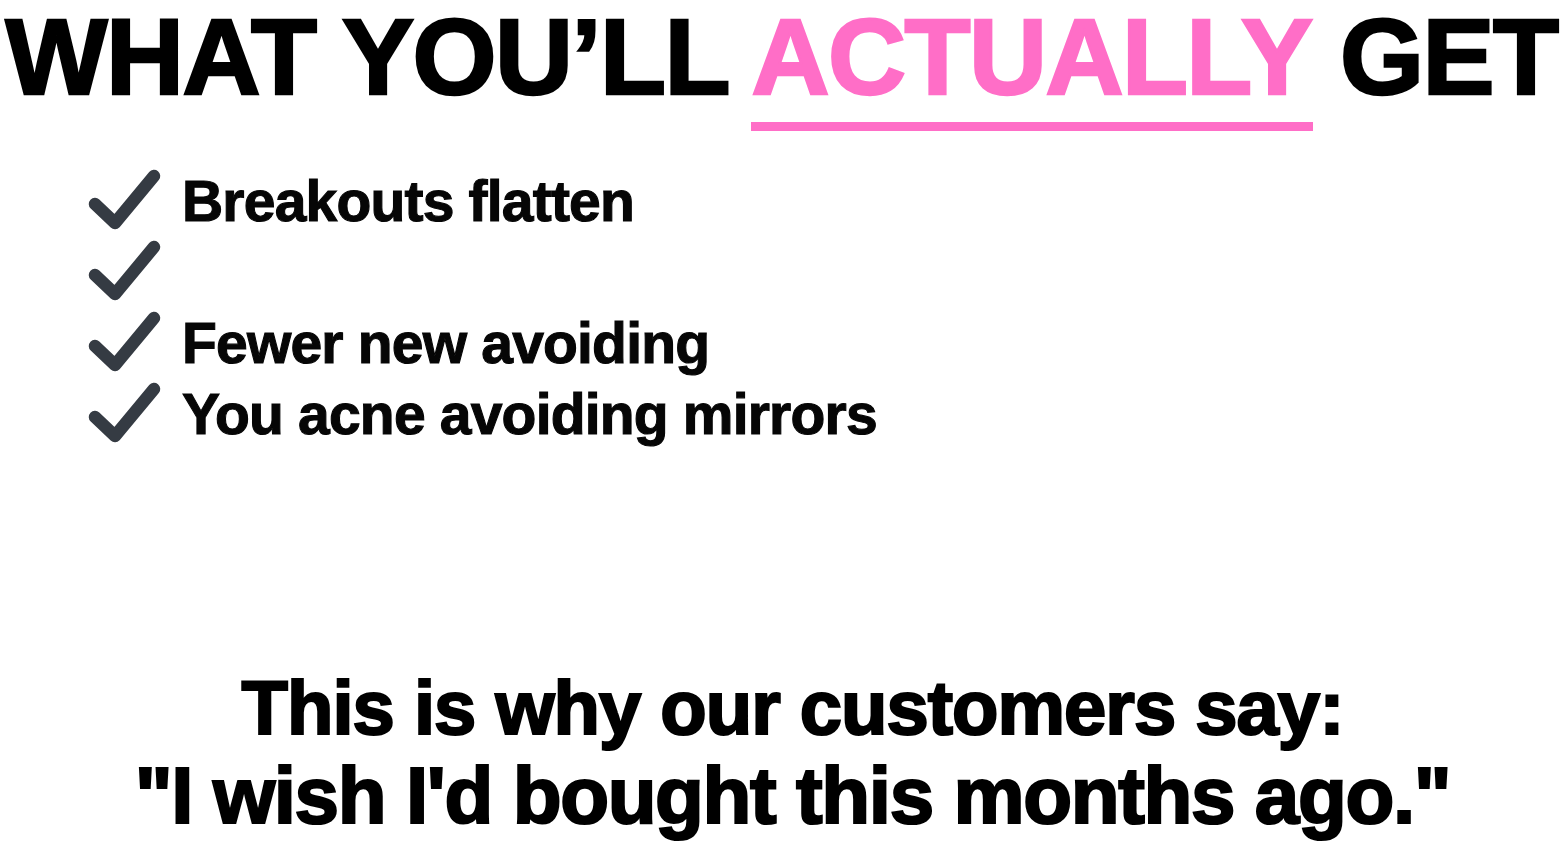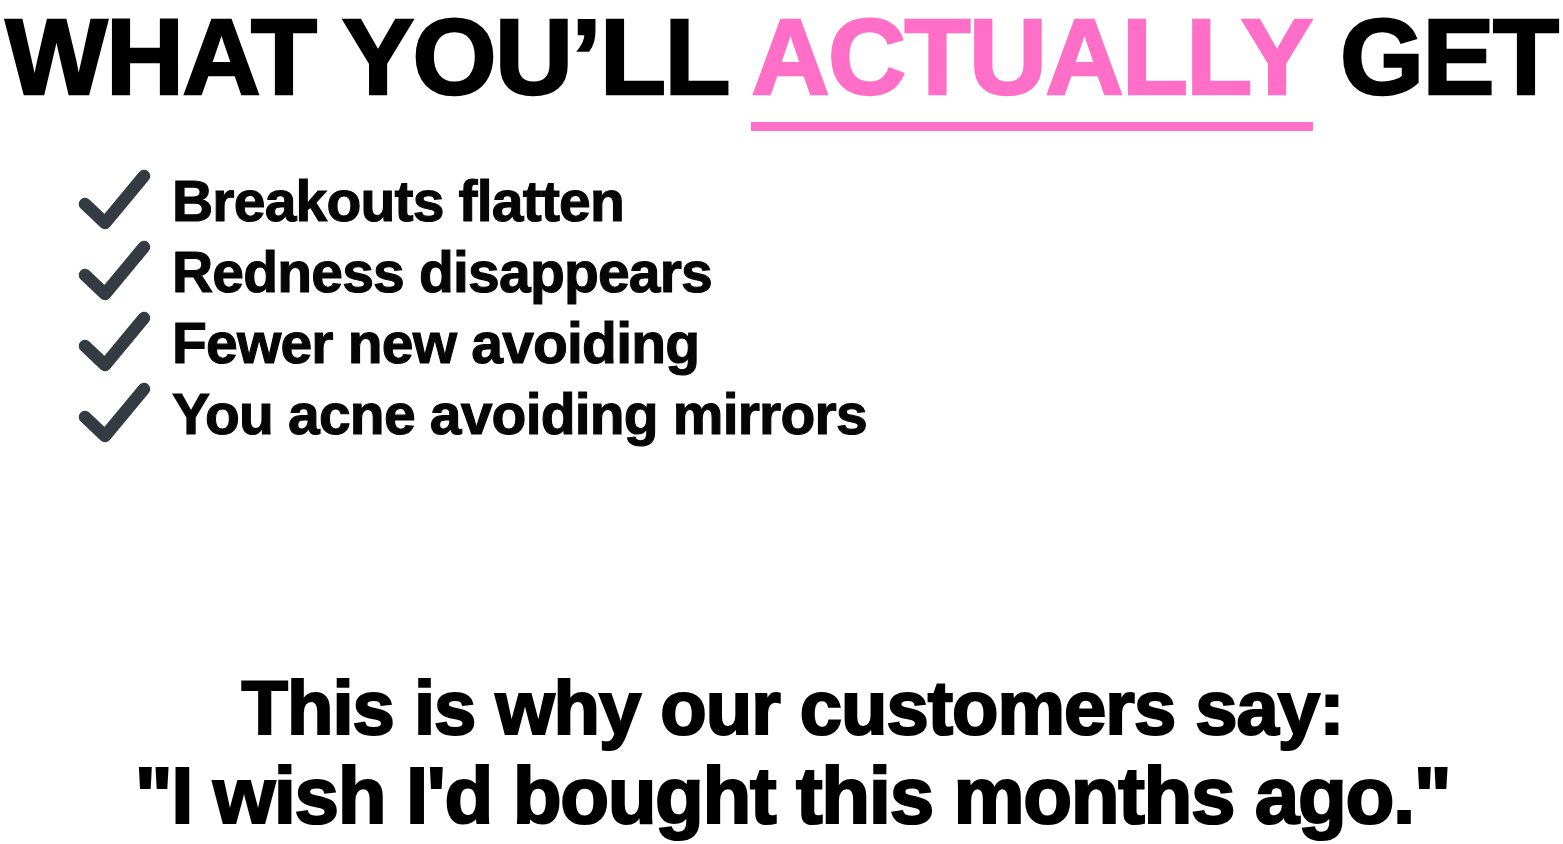--- a/index.html
+++ b/index.html
@@ -48,21 +48,21 @@
     left: 0px;
     right: -2px;
     bottom: -12px;
     height: 9px;
     background: #FF6EC7;
   }
 
   
   .checklist {
     position: absolute;
-    left: 74px;
+    left: 84px;
     top: 166px;
     width: 1440px;
   }
   .check-row {
     display: flex;
     align-items: center;
     height: 71px;
   }
   .check-icon {
     flex: 0 0 auto;
@@ -120,21 +120,20 @@
       <svg class="check-icon" viewBox="0 0 82 71" aria-hidden="true">
         <path d="M11 38 L31 57 L70 10" fill="none" stroke="#353B43" stroke-width="12.5" stroke-linecap="round" stroke-linejoin="round"></path>
       </svg>
       <span class="check-label">Breakouts flatten</span>
     </div>
 
     <div class="check-row">
       <svg class="check-icon" viewBox="0 0 82 71" aria-hidden="true">
         <path d="M11 38 L31 57 L70 10" fill="none" stroke="#353B43" stroke-width="12.5" stroke-linecap="round" stroke-linejoin="round"></path>
       </svg>
-      <span class="check-label">Redness disappears</span>
     </div>
 
     <div class="check-row">
       <svg class="check-icon" viewBox="0 0 82 71" aria-hidden="true">
         <path d="M11 38 L31 57 L70 10" fill="none" stroke="#353B43" stroke-width="12.5" stroke-linecap="round" stroke-linejoin="round"></path>
       </svg>
       <span class="check-label">Fewer new avoiding</span>
     </div>
 
 

